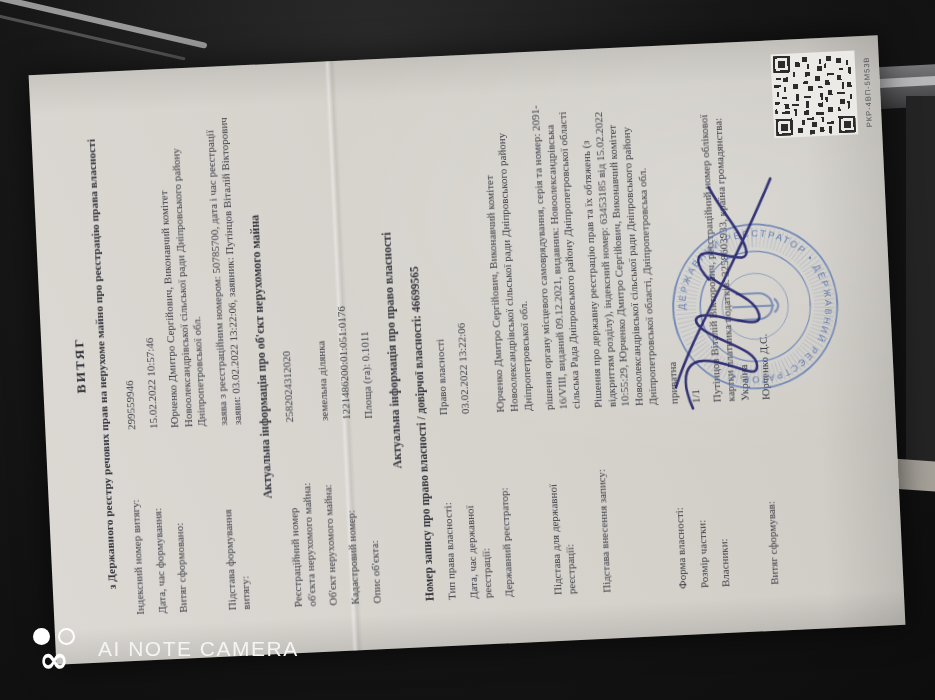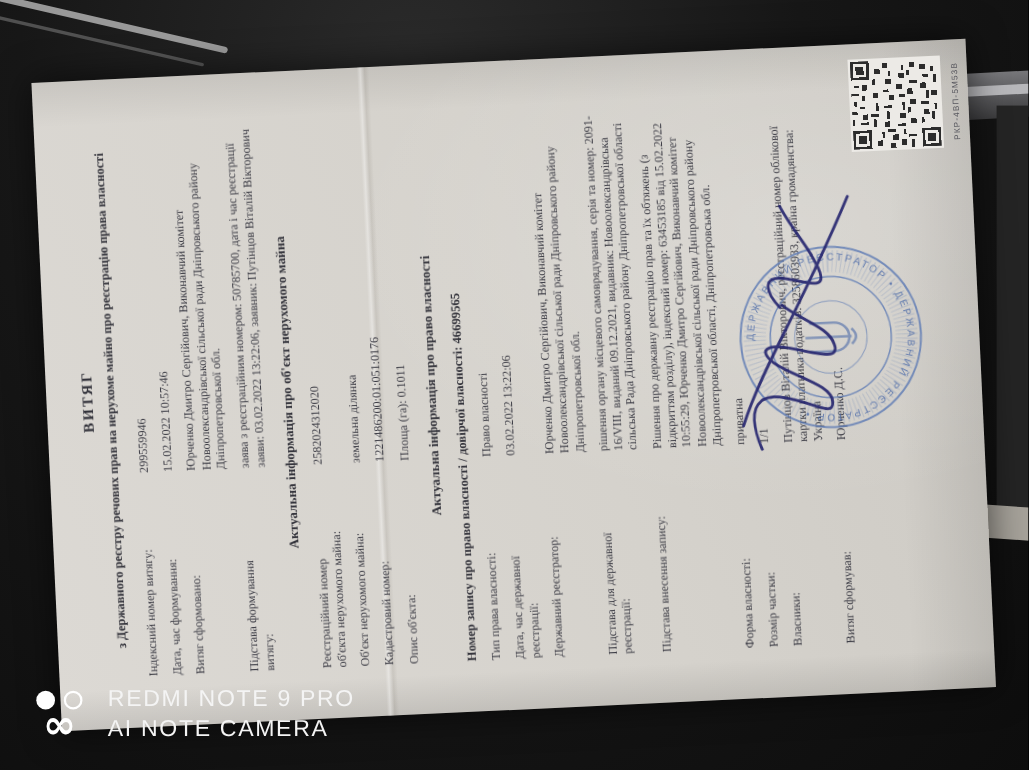--- a/index.html
+++ b/index.html
@@ -258,18 +258,17 @@
 
   <div class="watermark">
     <div class="wm-logo">
       <div class="wm-circles">
         <div class="dot-filled"></div>
         <div class="dot-outline"></div>
       </div>
       <div class="infinity">∞</div>
     </div>
     <div class="wm-text">
-      <div class="wm-line">REDMI NOTE 9 PRO</div>
       <div class="wm-line">AI NOTE CAMERA</div>
     </div>
   </div>
 
 </div>
 
 </body></html>

